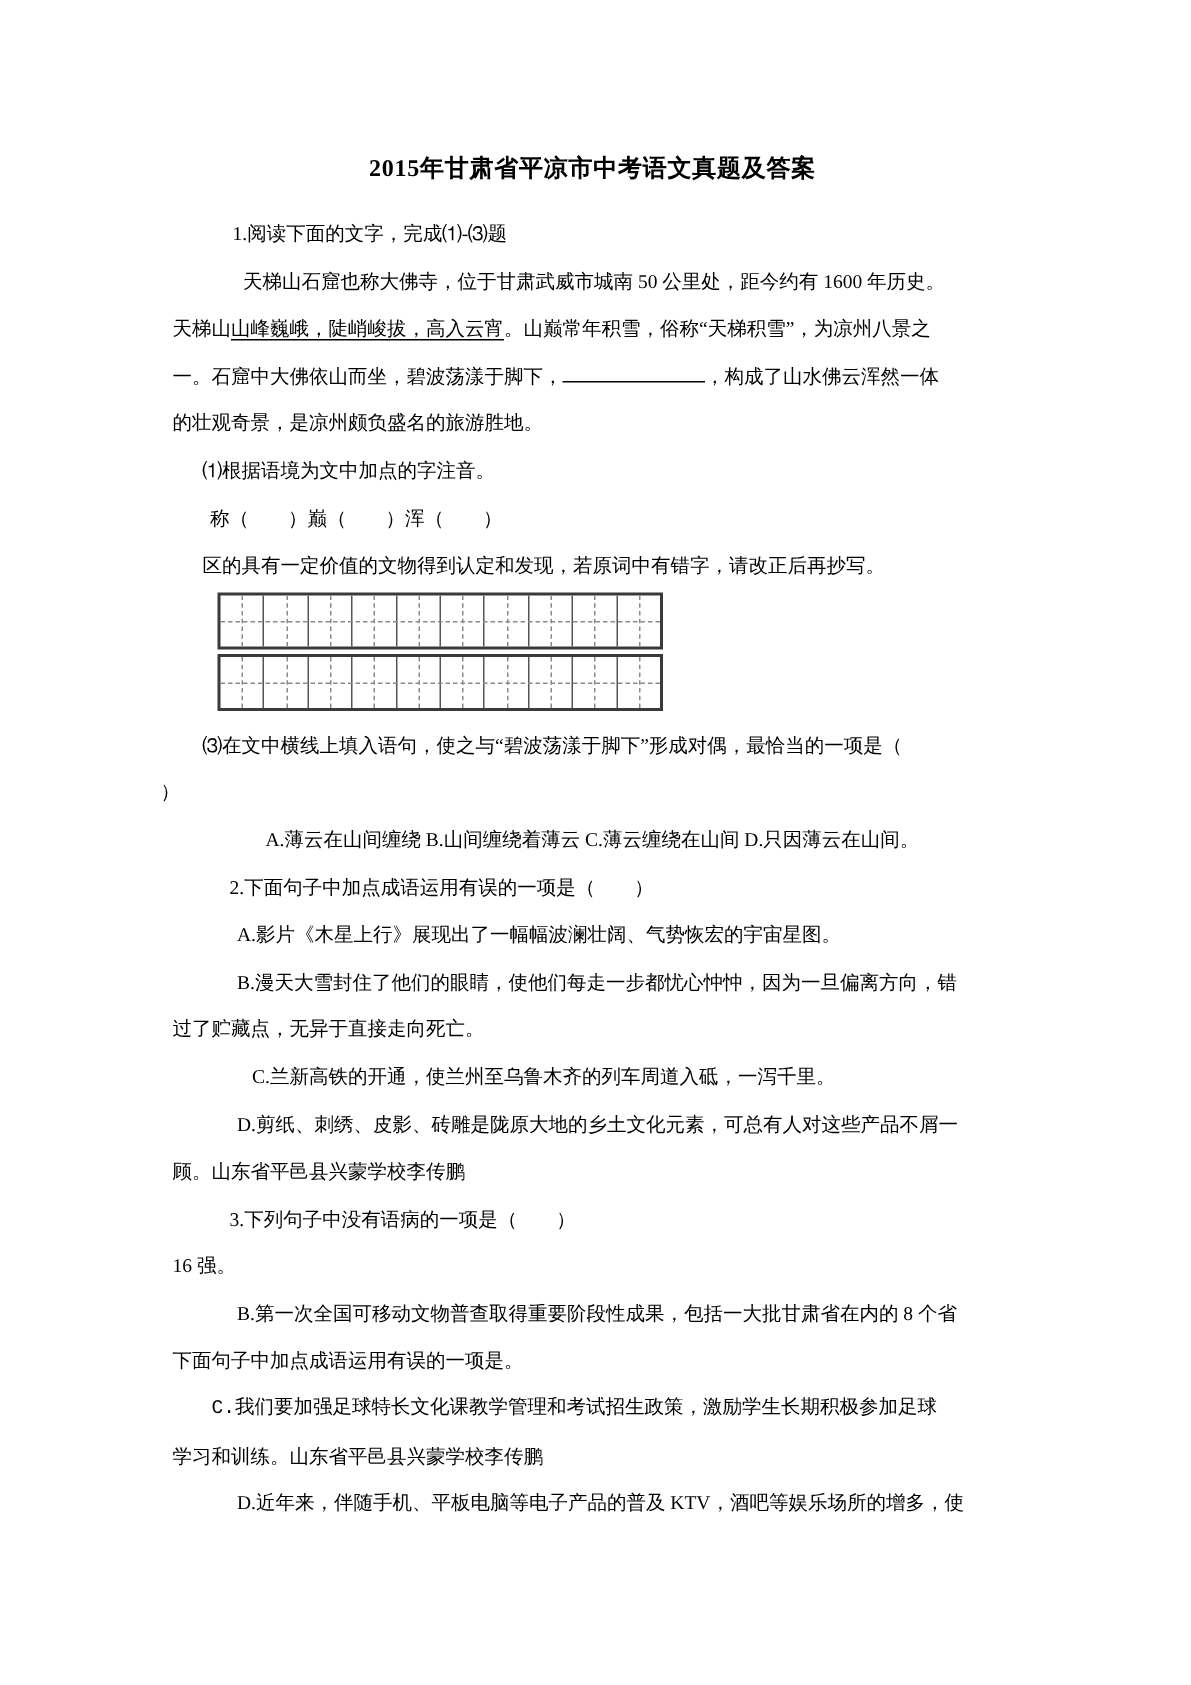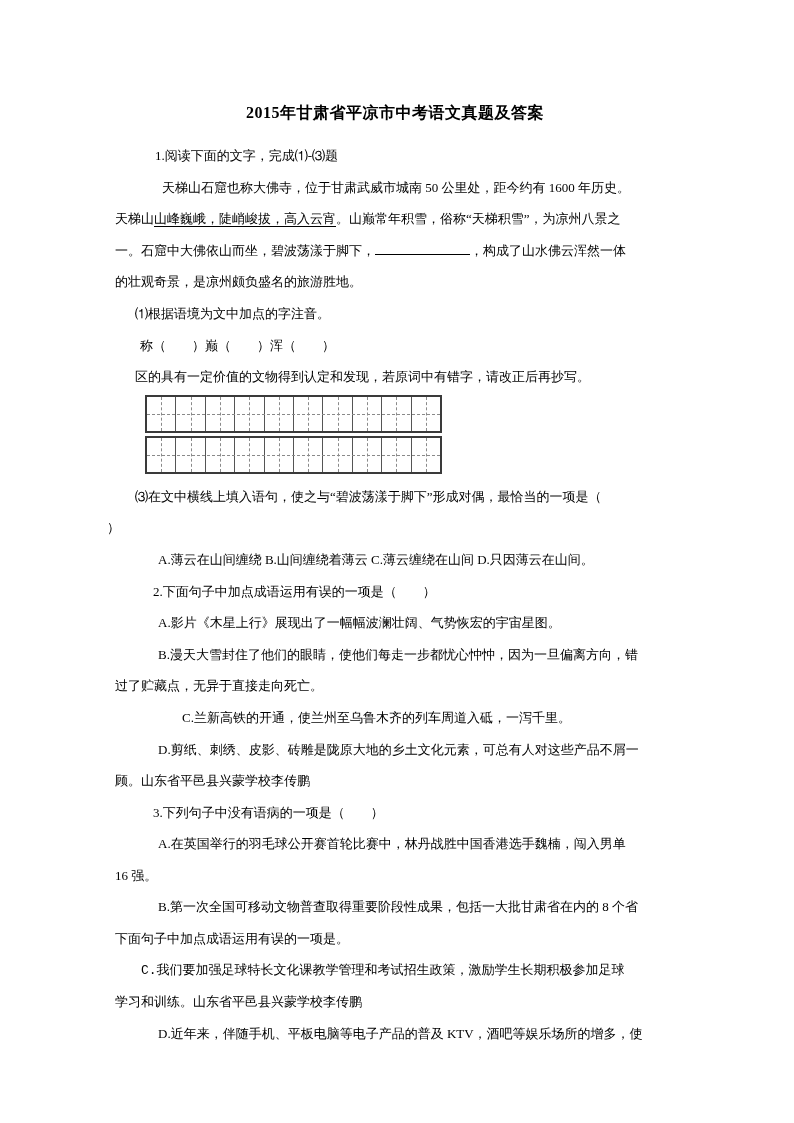--- a/index.html
+++ b/index.html
@@ -114,30 +114,29 @@
             <div class="tz-cell"></div>
             <div class="tz-cell"></div>
             <div class="tz-cell"></div>
             <div class="tz-cell"></div>
             <div class="tz-cell"></div>
             <div class="tz-cell"></div>
           </div>
         </div>
         <div class="line" style="margin-left: 20px;"><span>⑶在文中横线上填入语句，使之与“碧波荡漾于脚下”形成对偶，最恰当的一项是（</span></div>
         <div class="line" style="margin-left: -8px;"><span>）</span></div>
-        <div class="line" style="margin-left: 43px;"><span>A.薄云在山间缠绕 B.山间缠绕着薄云 C.薄云缠绕在山间 D.只因薄云在山间。</span></div>
+        <div class="line" style="margin-left: 62px;"><span>A.薄云在山间缠绕 B.山间缠绕着薄云 C.薄云缠绕在山间 D.只因薄云在山间。</span></div>
         <div class="line" style="margin-left: 38px;"><span>2.下面句子中加点成语运用有误的一项是（　　）</span></div>
         <div class="line" style="margin-left: 43px;"><span>A.影片《木星上行》展现出了一幅幅波澜壮阔、气势恢宏的宇宙星图。</span></div>
         <div class="line" style="margin-left: 43px;"><span>B.漫天大雪封住了他们的眼睛，使他们每走一步都忧心忡忡，因为一旦偏离方向，错</span></div>
         <div class="line" style="margin-left: 0px;"><span>过了贮藏点，无异于直接走向死亡。</span></div>
-        <div class="line" style="margin-left: 67px;"><span>C.兰新高铁的开通，使兰州至乌鲁木齐的列车周道入砥，一泻千里。</span></div>
+        <div class="line" style="margin-left: 53px;"><span>C.兰新高铁的开通，使兰州至乌鲁木齐的列车周道入砥，一泻千里。</span></div>
         <div class="line" style="margin-left: 43px;"><span>D.剪纸、刺绣、皮影、砖雕是陇原大地的乡土文化元素，可总有人对这些产品不屑一</span></div>
         <div class="line" style="margin-left: 0px;"><span>顾。山东省平邑县兴蒙学校李传鹏</span></div>
         <div class="line" style="margin-left: 38px;"><span>3.下列句子中没有语病的一项是（　　）</span></div>
-        <div class="line" style="margin-left: 43px;"><span>A.在英国举行的羽毛球公开赛首轮比赛中，林丹战胜中国香港选手魏楠，闯入男单</span></div>
         <div class="line" style="margin-left: 0px;"><span>16 强。</span></div>
         <div class="line" style="margin-left: 43px;"><span>B.第一次全国可移动文物普查取得重要阶段性成果，包括一大批甘肃省在内的 8 个省</span></div>
         <div class="line" style="margin-left: 0px;"><span>下面句子中加点成语运用有误的一项是。</span></div>
         <div class="line" style="margin-left: 26px; font-family: Liberation Mono, monospace;"><span>C.我们要加强足球特长文化课教学管理和考试招生政策，激励学生长期积极参加足球</span></div>
         <div class="line" style="margin-left: 0px;"><span>学习和训练。山东省平邑县兴蒙学校李传鹏</span></div>
         <div class="line" style="margin-left: 43px;"><span>D.近年来，伴随手机、平板电脑等电子产品的普及 KTV，酒吧等娱乐场所的增多，使</span></div>
       </div>
   </div>
 </div>
 

